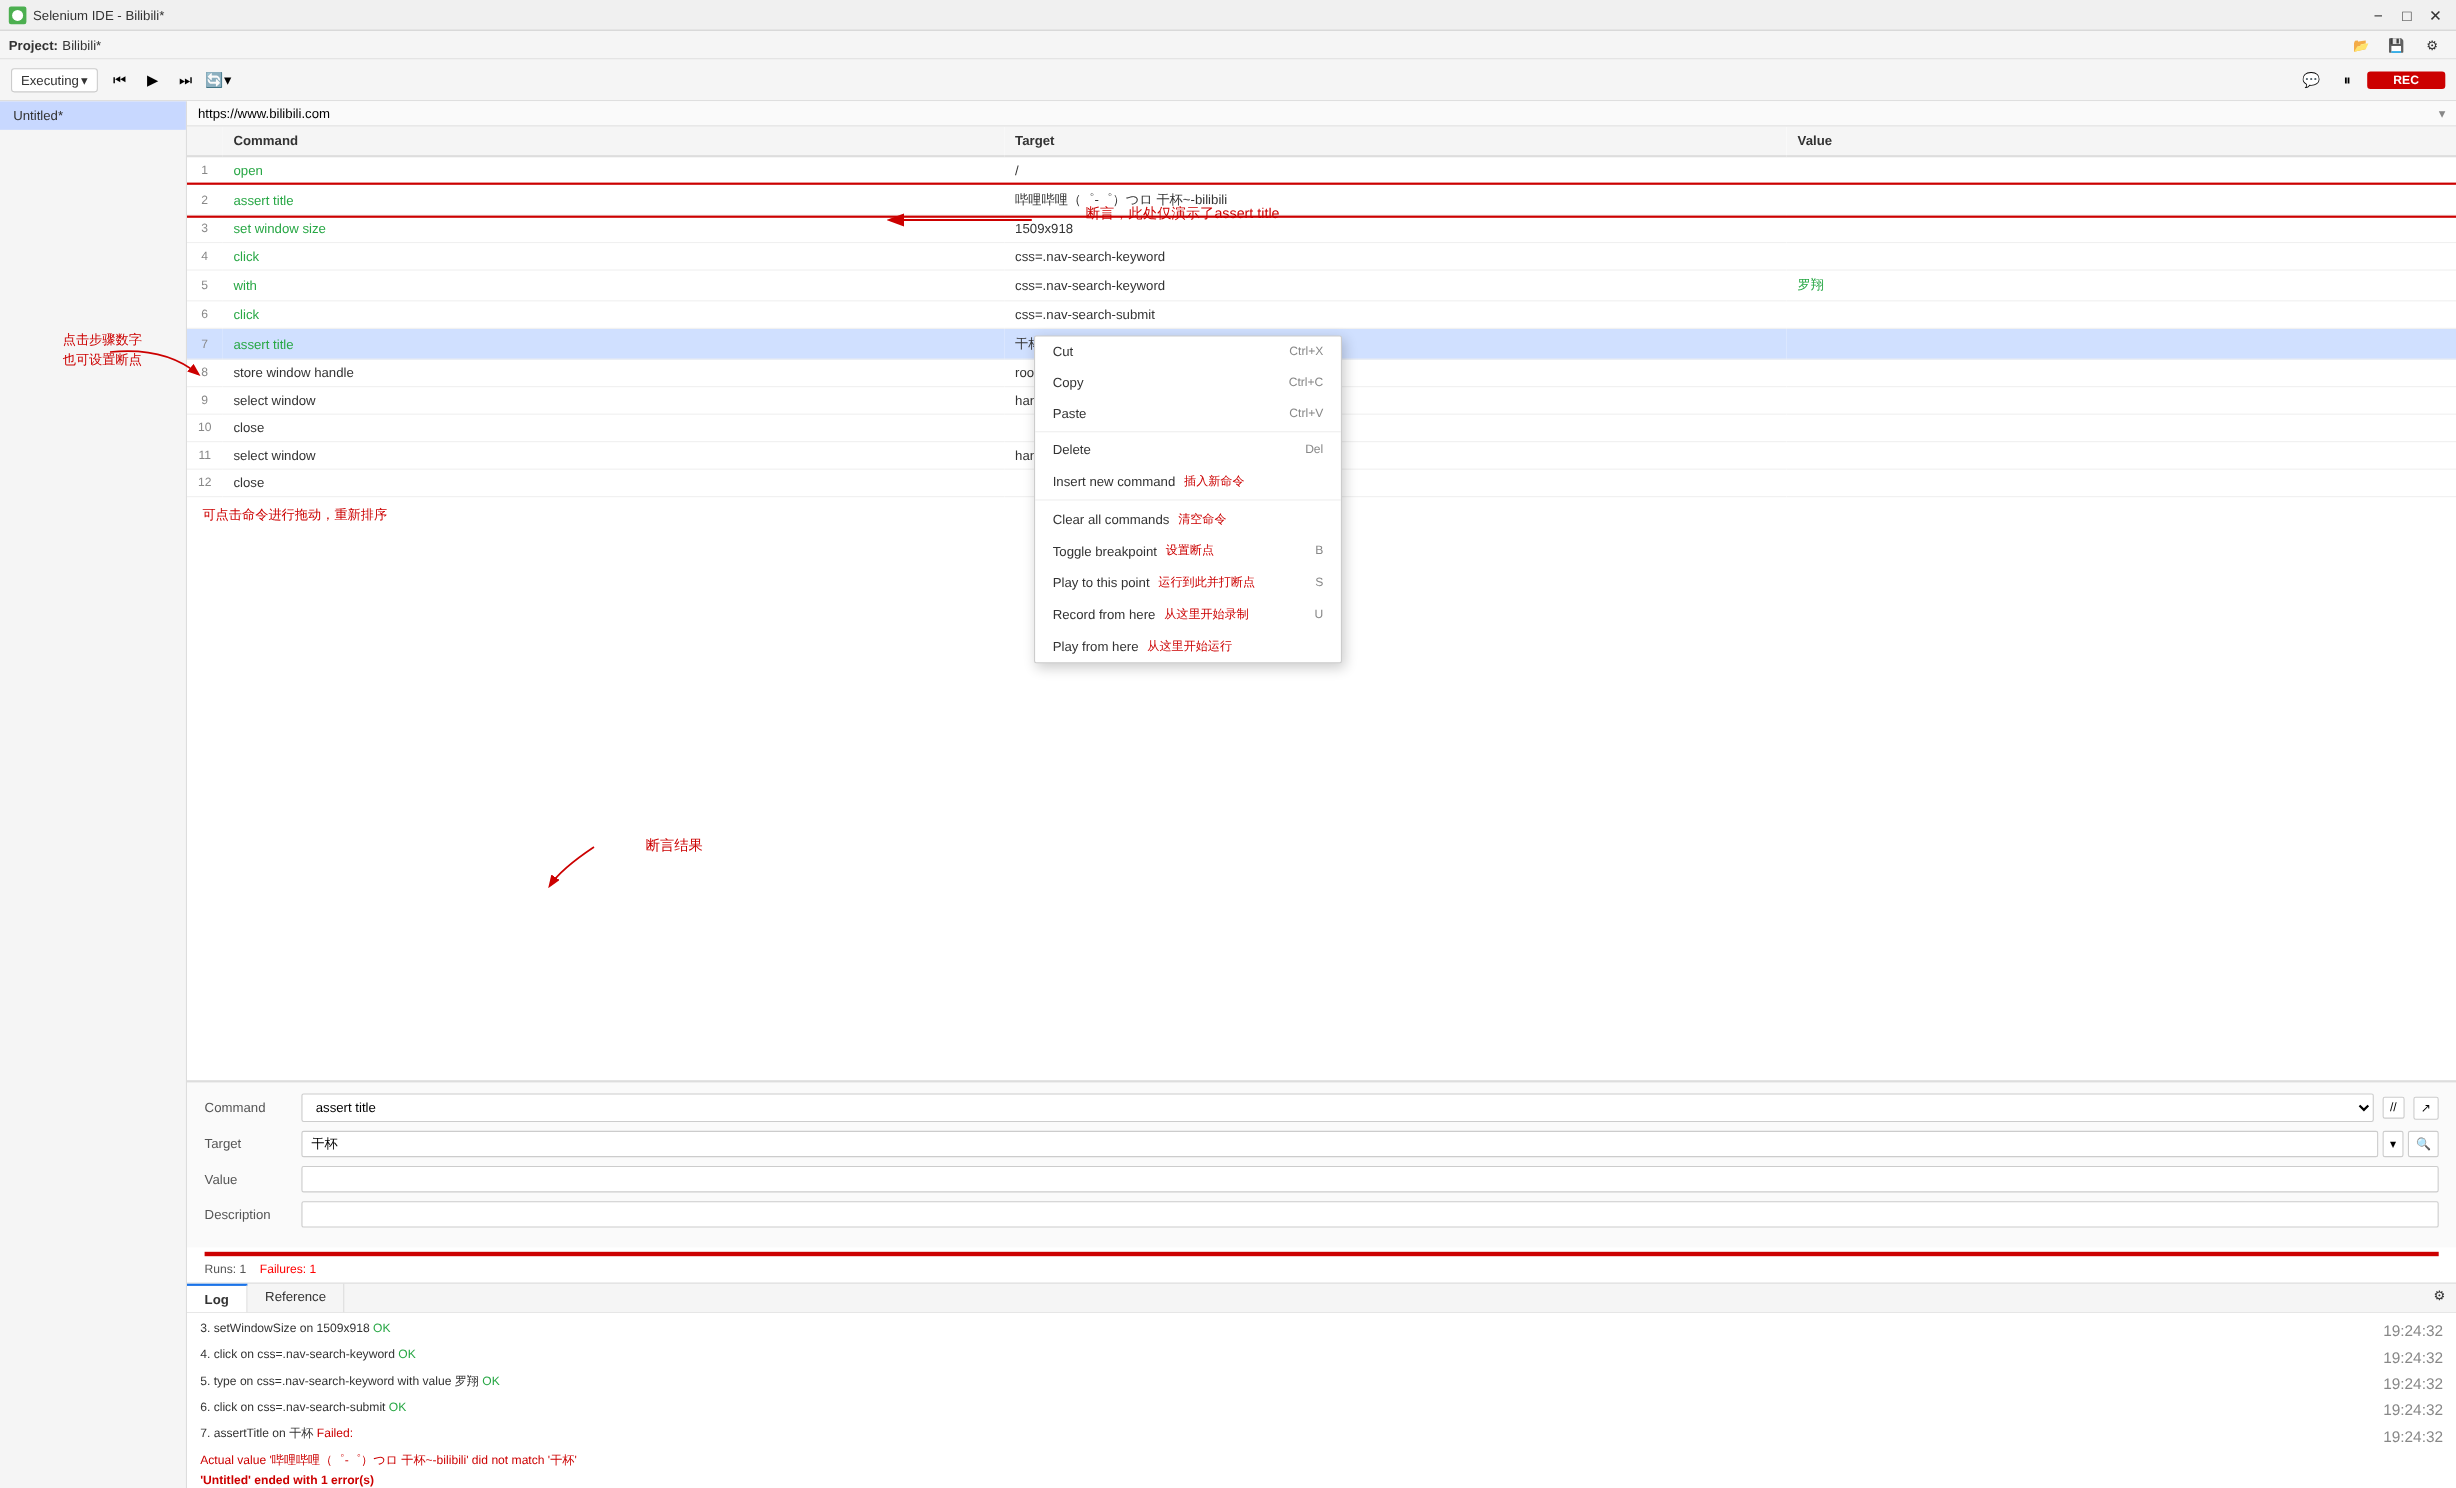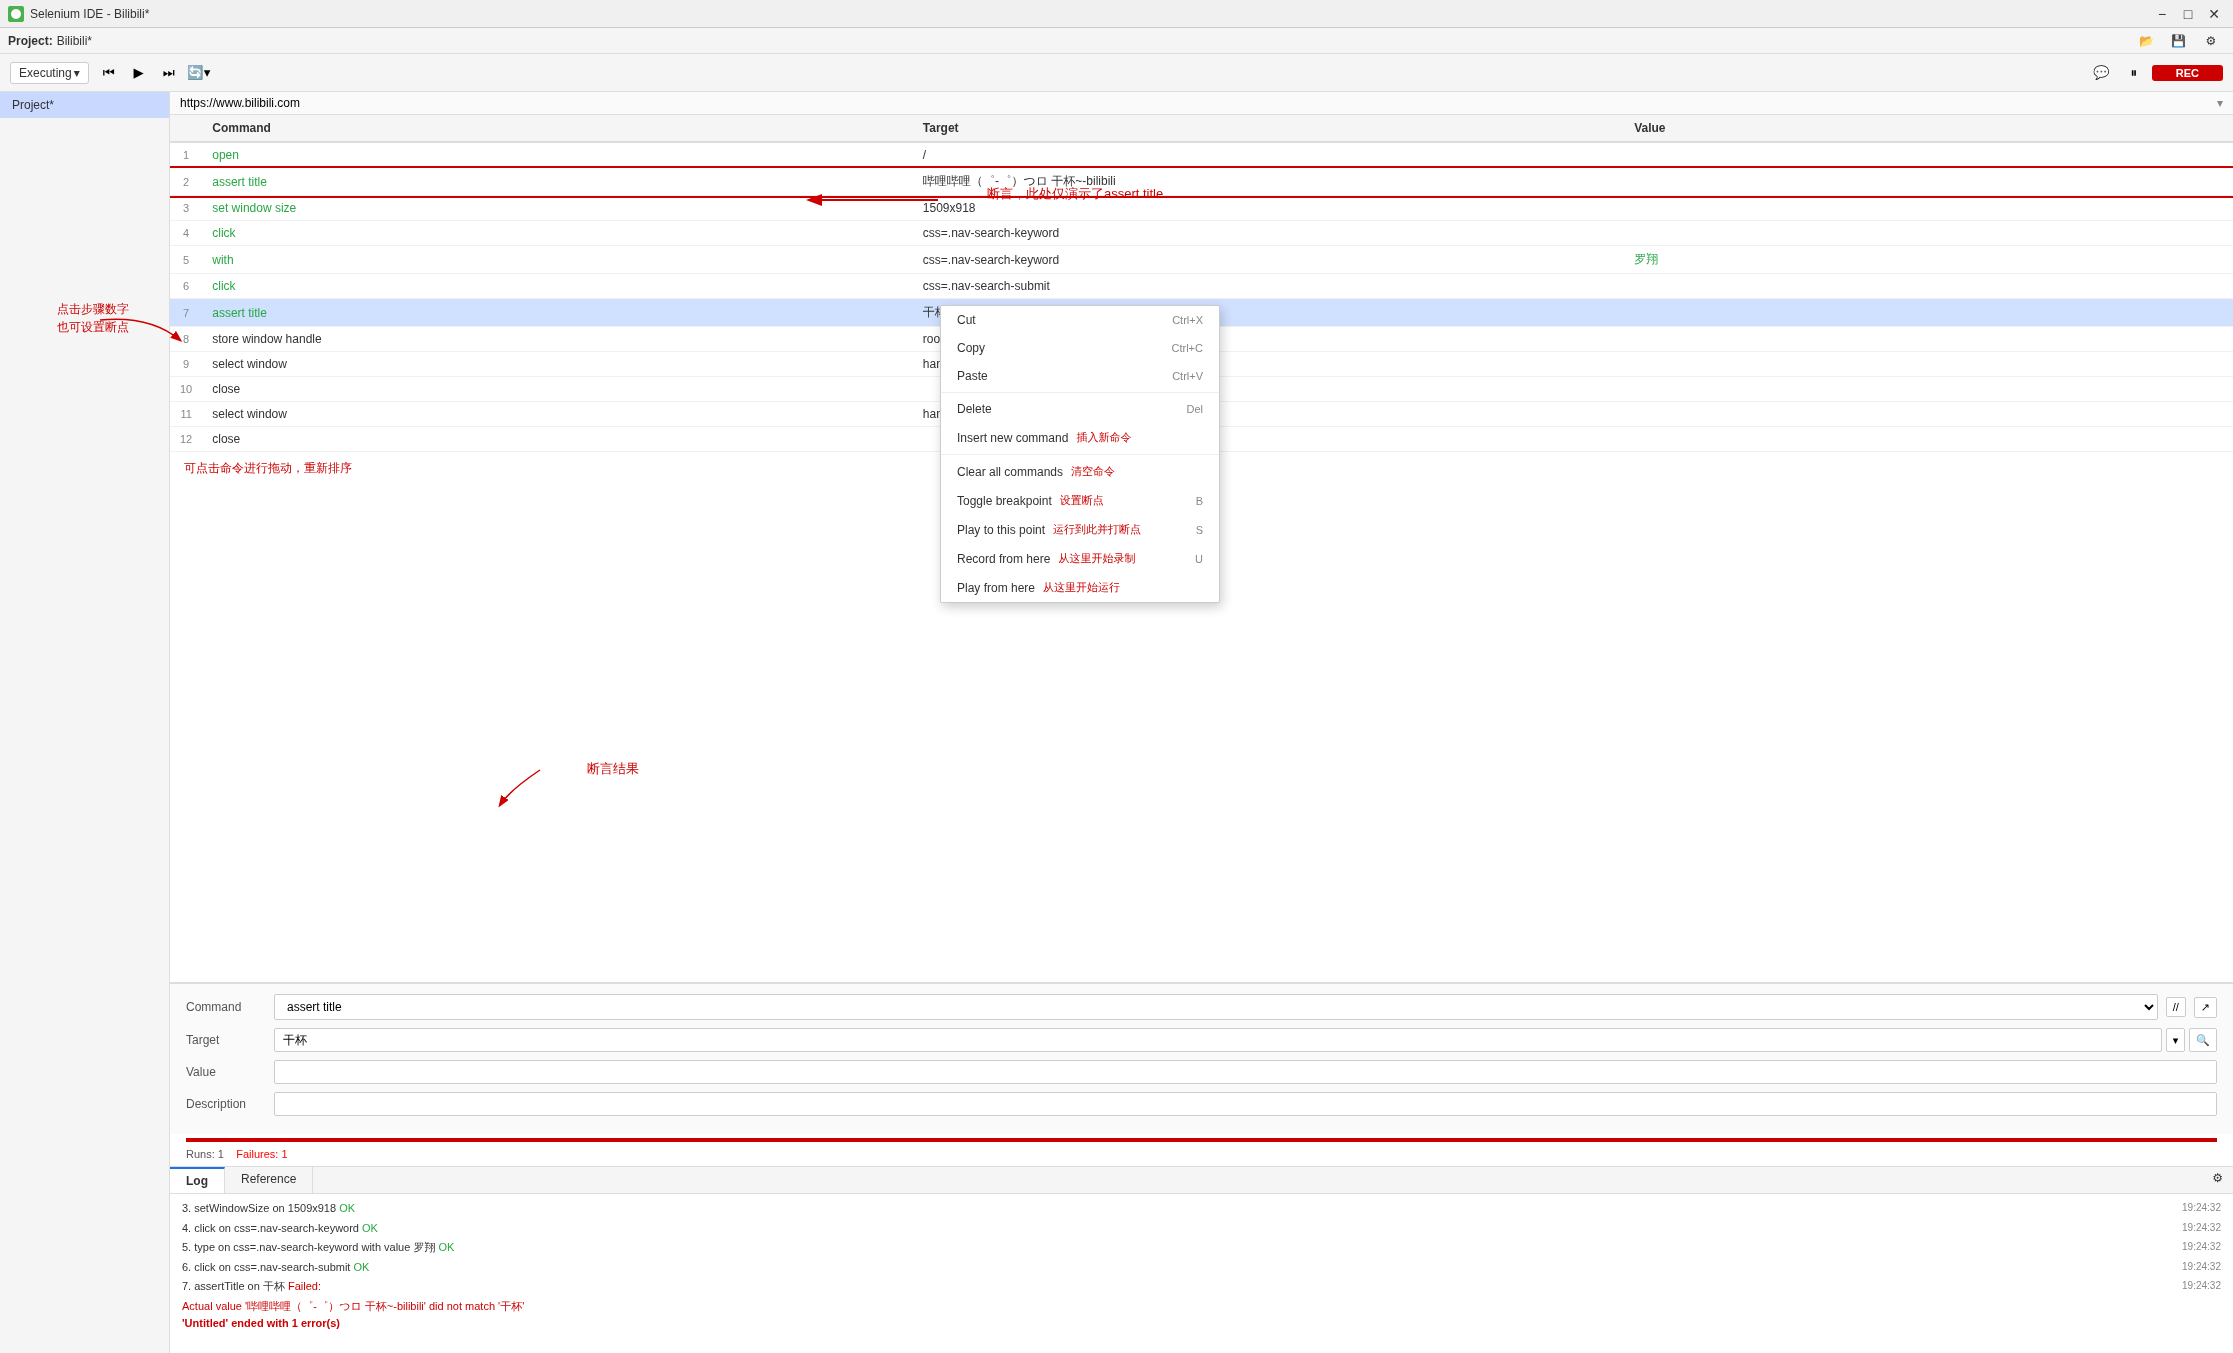--- a/index.html
+++ b/index.html
@@ -116,21 +116,21 @@
 
     
     .log-tabs { display: flex; border-top: 1px solid #ddd; background: #f5f5f5; }
     .log-tab { padding: 5px 16px; cursor: pointer; font-size: 12px; border-right: 1px solid #ddd; }
     .log-tab.active { background: white; border-top: 2px solid #1a73e8; font-weight: 600; }
 
     
     .log-area { background: white; padding: 6px 12px; font-size: 11px; height: 160px; overflow-y: auto; border-top: 1px solid #ddd; }
     .log-line { display: flex; justify-content: space-between; margin-bottom: 3px; line-height: 1.5; }
     .log-text { flex: 1; }
-    .log-time { color: #888; font-size: 10px; white-space: nowrap; }
+    .log-time { color: #888; font-size: 14px; white-space: nowrap; }
     .ok-text { color: #28a745; }
     .error-text { color: #cc0000; }
 
     
     .context-menu {
       position: absolute;
       top: 305px;
       left: 940px;
       background: white;
       border: 1px solid #ccc;
@@ -211,21 +211,21 @@
     <div class="top-right-icons">
       <button class="icon-btn">💬</button>
       <button class="icon-btn">⏸</button>
       <button class="rec-btn">REC</button>
     </div>
   </div>
 
   <div class="content-area">
 
     <div class="sidebar">
-      <div class="sidebar-item active">Project*</div>
+      <div class="sidebar-item active">Untitled*</div>
     </div>
 
     <div class="editor-area">
 
       <div class="url-bar">
         <input class="url-input" value="https://www.bilibili.com" readonly="" style="">
         <span style="cursor:pointer; color:#888;">▾</span>
       </div>
 
       <div class="commands-table">

